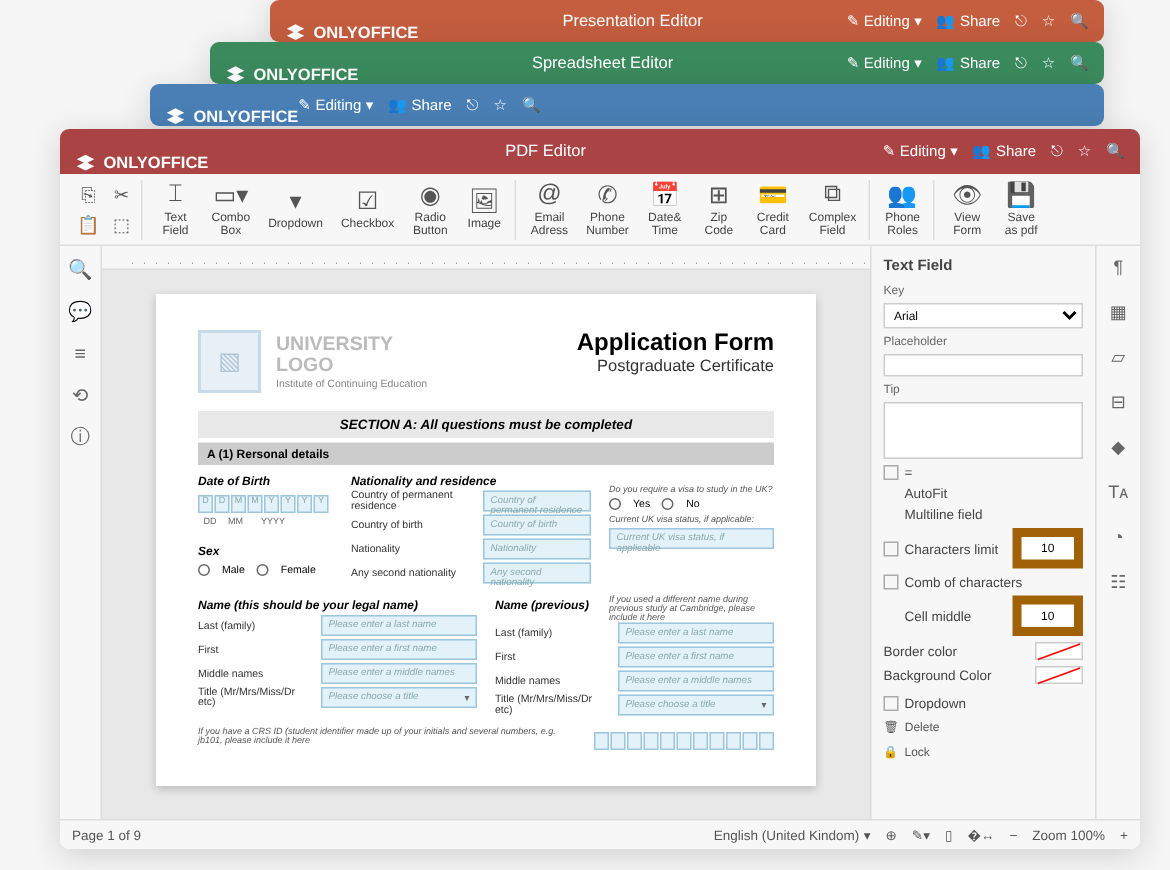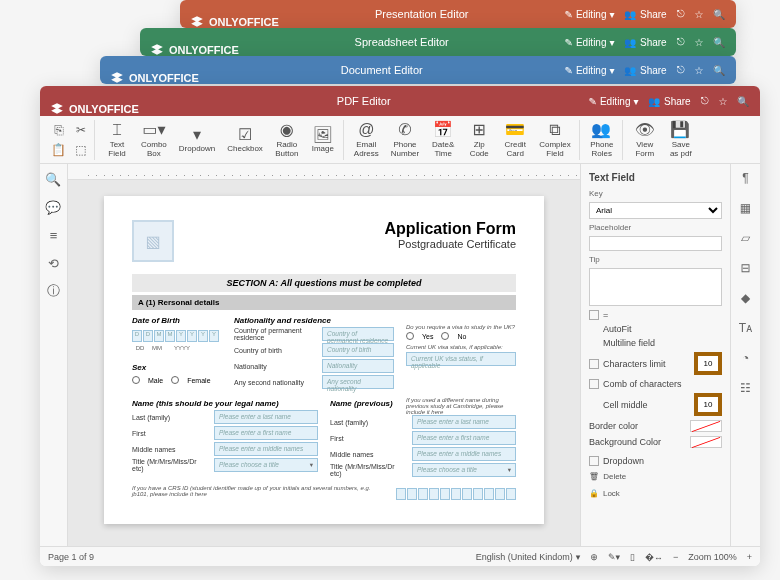--- a/index.html
+++ b/index.html
@@ -72,21 +72,21 @@
 .right-tools { width: 30px; background: #f7f7f7; border-left: 1px solid #ddd; display: flex; flex-direction: column; align-items: center; padding-top: 6px; gap: 14px; }
 .rt-btn { width: 16px; height: 16px; display: flex; align-items: center; justify-content: center; color: #666; cursor: pointer; font-size: 12px; }
 
 .panel { width: 150px; background: #f7f7f7; border-left: 1px solid #ddd; padding: 8px; font-size: 9px; color: #444; display: flex; flex-direction: column; gap: 4px; overflow: auto; }
 .panel-title { font-weight: bold; font-size: 10px; margin-bottom: 2px; }
 .panel label { font-size: 8px; color: #666; }
 .panel input[type=text], .panel select, .panel textarea { width: 100%; border: 1px solid #ccc; font-size: 8px; padding: 2px; background: #fff; }
 .panel textarea { height: 38px; resize: none; }
 .panel .row { display: flex; align-items: center; gap: 4px; }
 .panel .chk { width: 10px; height: 10px; border: 1px solid #aaa; flex-shrink: 0; }
-.panel .num { width: 28px; border: 4px solid #a16207; font-size: 8px; padding: 3px; text-align: center; background: #fff; }
+.panel .num { width: 47px; border: 6px solid #a16207; font-size: 8px; padding: 3px; text-align: center; background: #fff; }
 .panel .color-sw { width: 32px; height: 12px; border: 1px solid #ccc; background: #fff; position: relative; }
 .panel .color-sw.no::after { content: ""; position: absolute; left: 0; top: 50%; width: 100%; height: 1px; background: red; transform: rotate(-20deg); }
 .panel .act-btn { display: flex; align-items: center; gap: 4px; font-size: 8px; color: #555; cursor: pointer; padding: 2px 0; }
 
 .statusbar { height: 20px; background: #f7f7f7; border-top: 1px solid #ddd; display: flex; align-items: center; padding: 0 8px; font-size: 9px; color: #555; gap: 10px; }
 .statusbar .spacer { flex: 1; }
 .sb-item { display: flex; align-items: center; gap: 3px; cursor: pointer; }
 </style>
 </head>
 <body>
@@ -130,21 +130,20 @@
 </div>
 
 <div class="window w3">
   <div class="titlebar">
     <span class="logo">
         <svg viewBox="0 0 24 24" fill="#fff">
           <path d="M12 2l10 5-10 5L2 7l10-5zm0 8l10 5-10 5-10-5 10-5z"></path>
         </svg>
         <span>ONLYOFFICE</span>
       </span>
-    <span class="title">Document Editor</span>
     <span class="actions">
       <span>✎ <span>Editing</span> ▾</span>
       <span>👥 <span>Share</span></span>
       <span>⎋</span>
       <span>☆</span>
       <span>🔍</span>
     </span>
   </div>
 </div>
 
@@ -268,20 +267,24 @@
       <div class="lt-btn">ⓘ</div>
     </div>
 
     <div class="doc-wrap">
       <div class="ruler"></div>
       <div class="doc-scroll">
         <div class="page">
           <div class="page-head">
             <div class="uni-block">
               <div class="logo-ph">▧</div>
+              <div class="uni-text">
+                <div class="uni-name"><span>UNIVERSITY</span><br><span>LOGO</span></div>
+                <div class="uni-sub">Institute of Continuing Education</div>
+              </div>
             </div>
             <div class="app-title">
               <h1>Application Form</h1>
               <p>Postgraduate Certificate</p>
             </div>
           </div>
 
           <div class="section-bar">SECTION A: All questions must be completed</div>
           <div class="sub-bar">A (1) Rersonal details</div>
 

